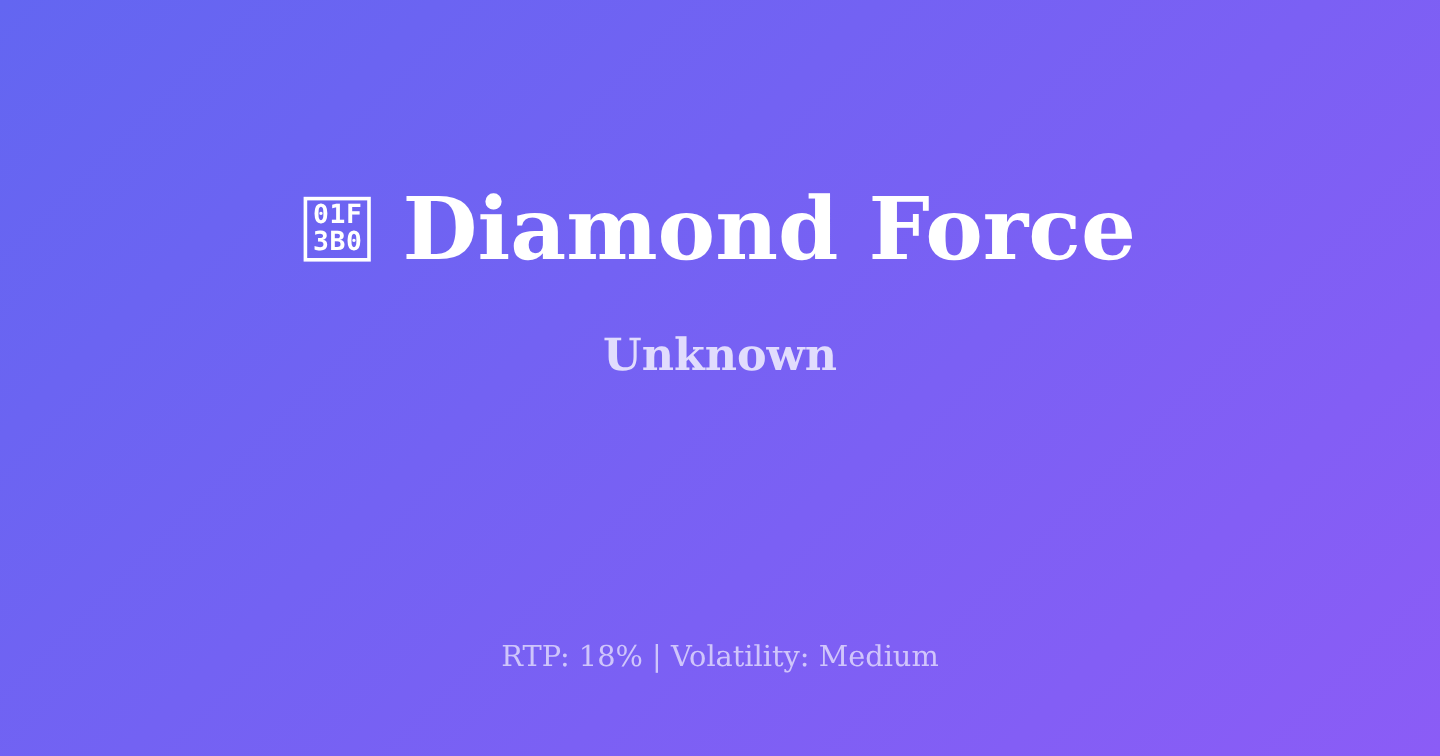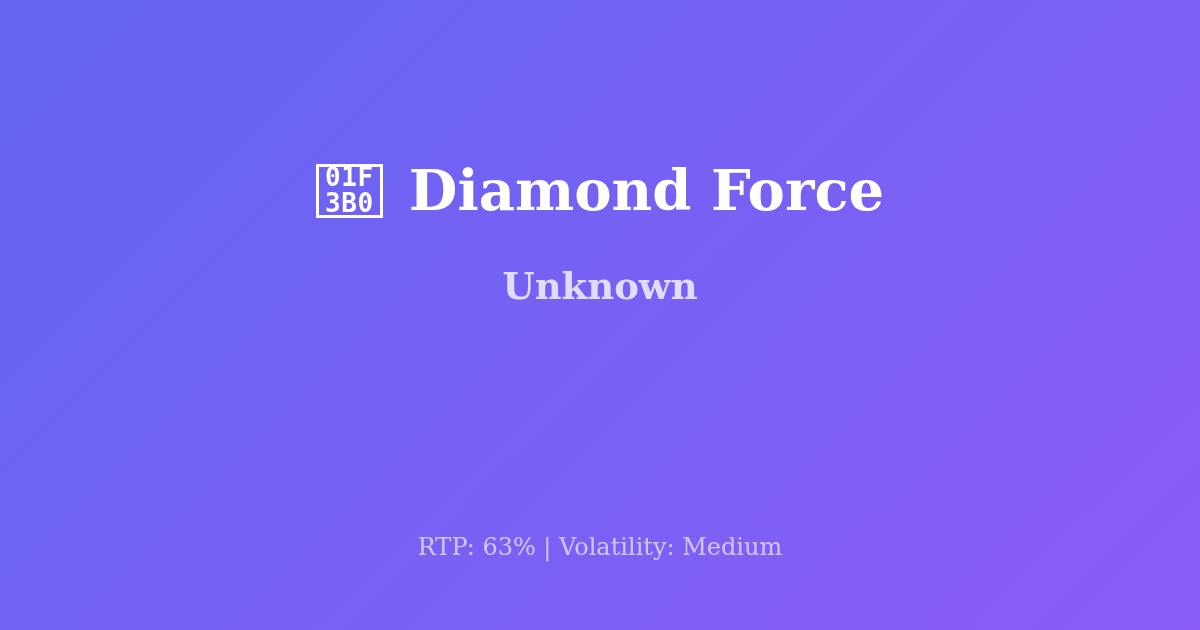--- a/index.html
+++ b/index.html
@@ -51,41 +51,41 @@
     gap: 26px;
     white-space: nowrap;
   }
 
   
   .tofu-glyph {
     display: inline-flex;
     flex-direction: column;
     align-items: center;
     justify-content: center;
-    width: 67px;
+    width: 56px;
     height: 54px;
     box-sizing: border-box;
     border: 3px solid #FFFFFF;
     font-family: "DejaVu Sans Mono", "Liberation Mono", monospace;
-    font-size: 26px;
+    font-size: 22px;
     font-weight: 700;
     line-height: 0.99;
     letter-spacing: 0.5px;
     color: #FFFFFF;
     flex: 0 0 auto;
   }
 
   .tofu-glyph .tofu-row {
     display: block;
   }
 
   .game-title {
     margin: 0;
     font-family: "DejaVu Serif", "Liberation Serif", serif;
-    font-size: 56px;
+    font-size: 72px;
     font-weight: 700;
     line-height: 1.05;
     color: #FFFFFF;
     letter-spacing: 0px;
   }
 
   .game-subtitle {
     margin: 0;
     margin-top: 44px;
     font-family: "DejaVu Serif", "Liberation Serif", serif;
@@ -125,15 +125,15 @@
       </span>
 
       <h1 class="game-title">Diamond Force</h1>
 
     </div>
 
     <p class="game-subtitle">Unknown</p>
 
   </div>
 
-  <div class="stats-footer">RTP: 63% | Volatility: Medium</div>
+  <div class="stats-footer">RTP: 18% | Volatility: Medium</div>
 
 </div>
 
 </body></html>

